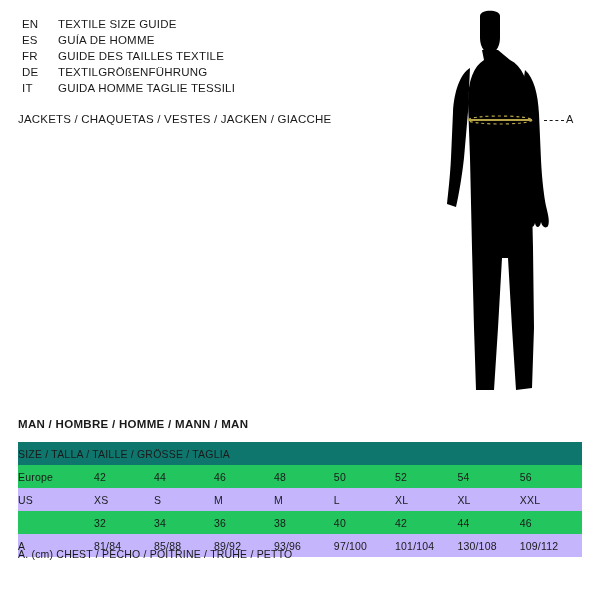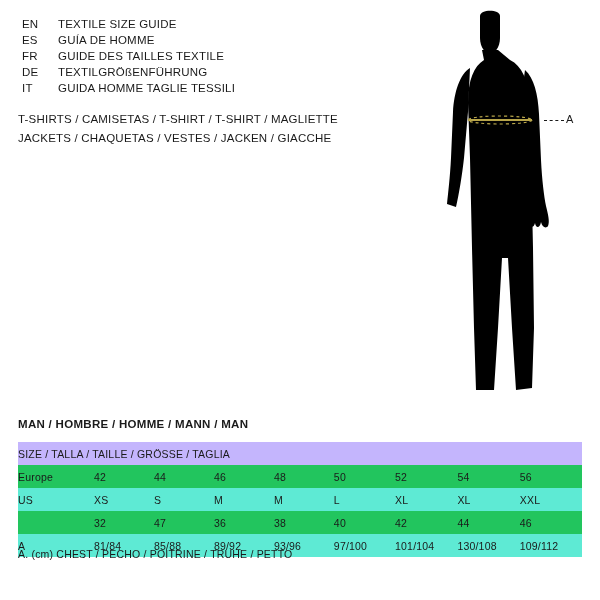--- a/index.html
+++ b/index.html
@@ -104,28 +104,28 @@
     font-size: 10.5px;
     letter-spacing: 0.2px;
   }
   table.size-table td {
     padding: 3px 0 3px 0;
     height: 17px;
     vertical-align: middle;
     color: #1a1a1a;
   }
   .row-header td {
-    background: #c4b5fd;
+    background: #0f766e;
     font-weight: normal;
   }
   .row-shade td {
     background: #22c55e;
   }
   .row-plain td {
-    background: #5eead4;
+    background: #c4b5fd;
   }
   td.label-col {
     width: 86px;
     padding-left: 4px;
   }
   td.val {
     width: 68px;
     text-align: left;
   }
   .footnote {
@@ -159,21 +159,20 @@
       <span class="lang-code">DE</span>
       <span class="lang-text">TEXTILGRÖßENFÜHRUNG</span>
     </div>
     <div class="lang-row">
       <span class="lang-code">IT</span>
       <span class="lang-text">GUIDA HOMME TAGLIE TESSILI</span>
     </div>
   </div>
 
   <div class="cats">
-    <div class="cat-line">T-SHIRTS / CAMISETAS / T-SHIRT / T-SHIRT / MAGLIETTE</div>
     <div class="cat-line">JACKETS / CHAQUETAS / VESTES / JACKEN / GIACCHE</div>
   </div>
 
   <div class="figure">
     <svg width="170" height="400" viewBox="0 0 170 400" xmlns="http://www.w3.org/2000/svg">
 
       <path d="M60 8 C60 1 80 1 80 8 L80 30 C80 40 74 46 70 46 C66 46 60 40 60 30 Z" fill="#000000"></path>
 
       <path d="M62 42 L78 42 L90 52 C102 58 108 72 109 92
                L111 150 L113 240 L114 320 L112 380 L96 382 L92 320 L88 250
@@ -221,21 +220,21 @@
         <td class="val">M</td>
         <td class="val">M</td>
         <td class="val">L</td>
         <td class="val">XL</td>
         <td class="val">XL</td>
         <td class="val">XXL</td>
       </tr>
       <tr class="row-shade">
         <td class="label-col"></td>
         <td class="val">32</td>
-        <td class="val">47</td>
+        <td class="val">34</td>
         <td class="val">36</td>
         <td class="val">38</td>
         <td class="val">40</td>
         <td class="val">42</td>
         <td class="val">44</td>
         <td class="val">46</td>
       </tr>
       <tr class="row-plain">
         <td class="label-col">A</td>
         <td class="val">81/84</td>

